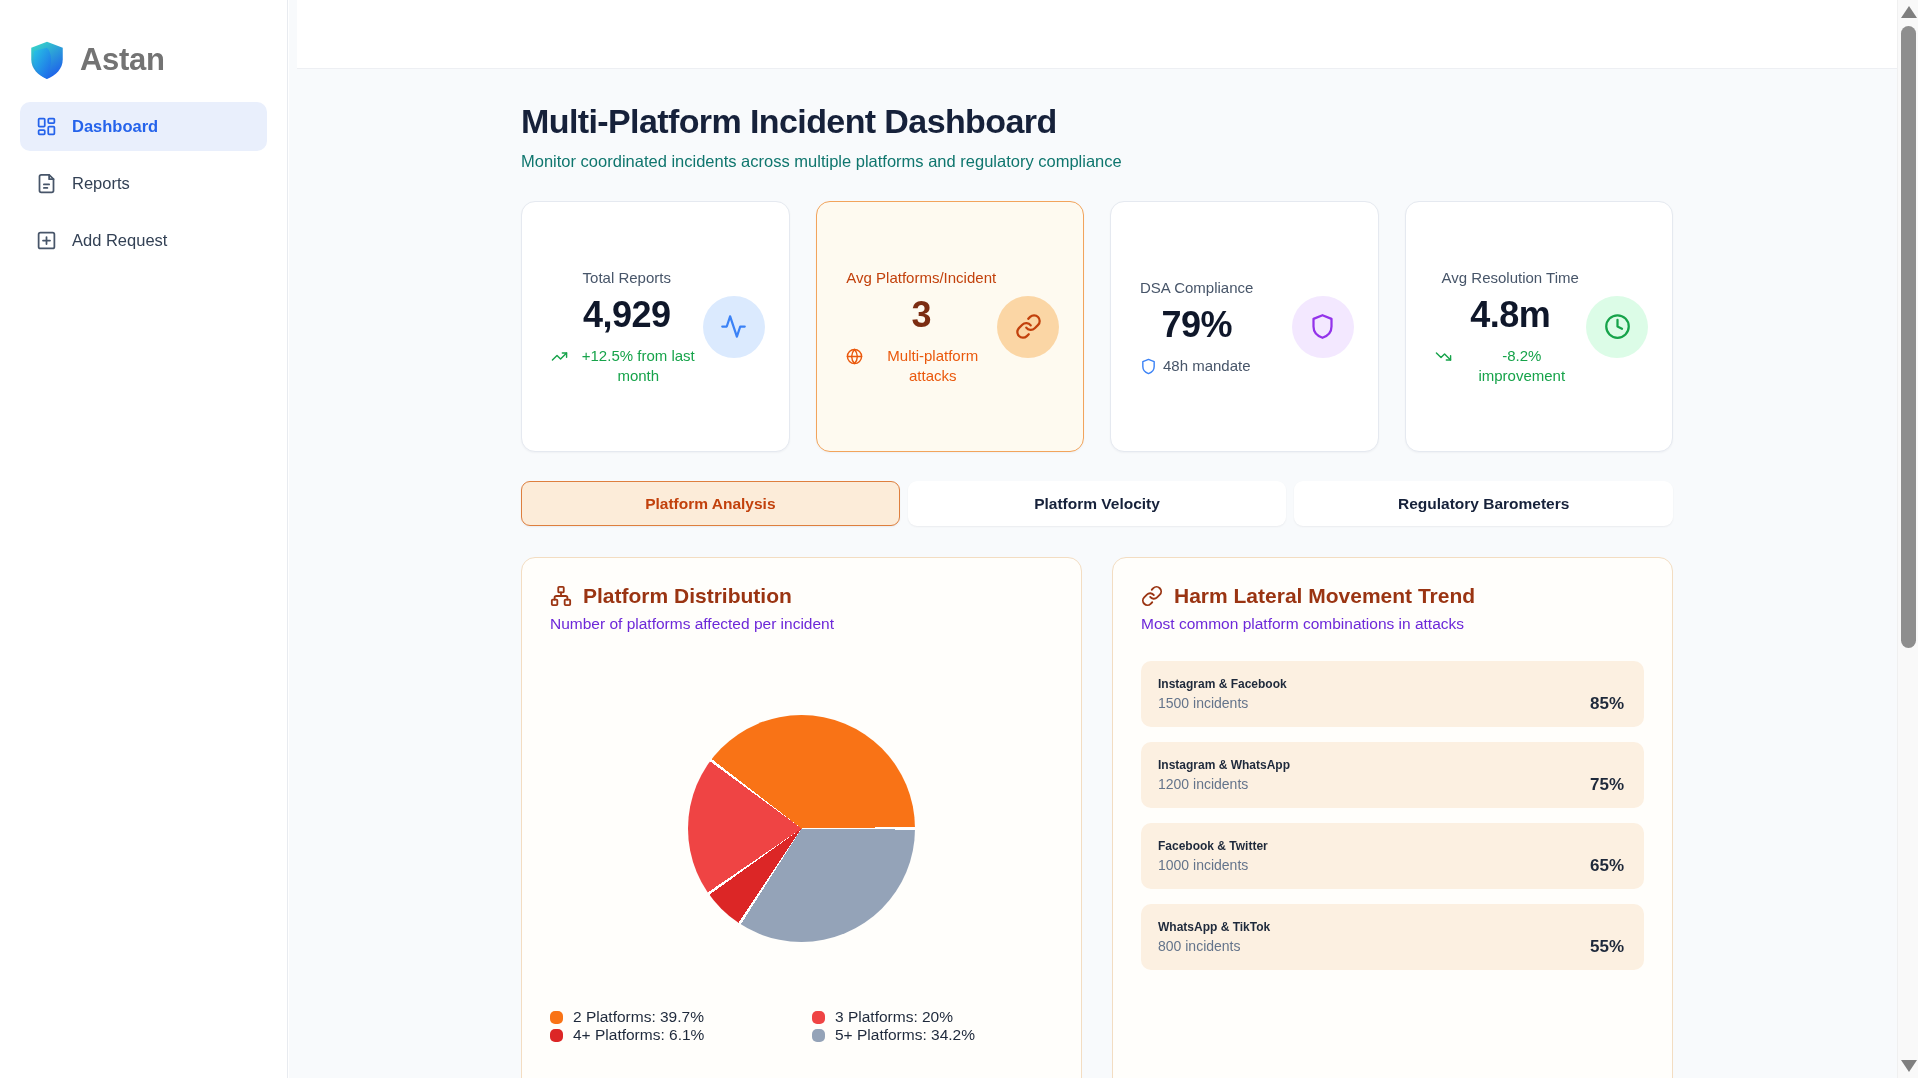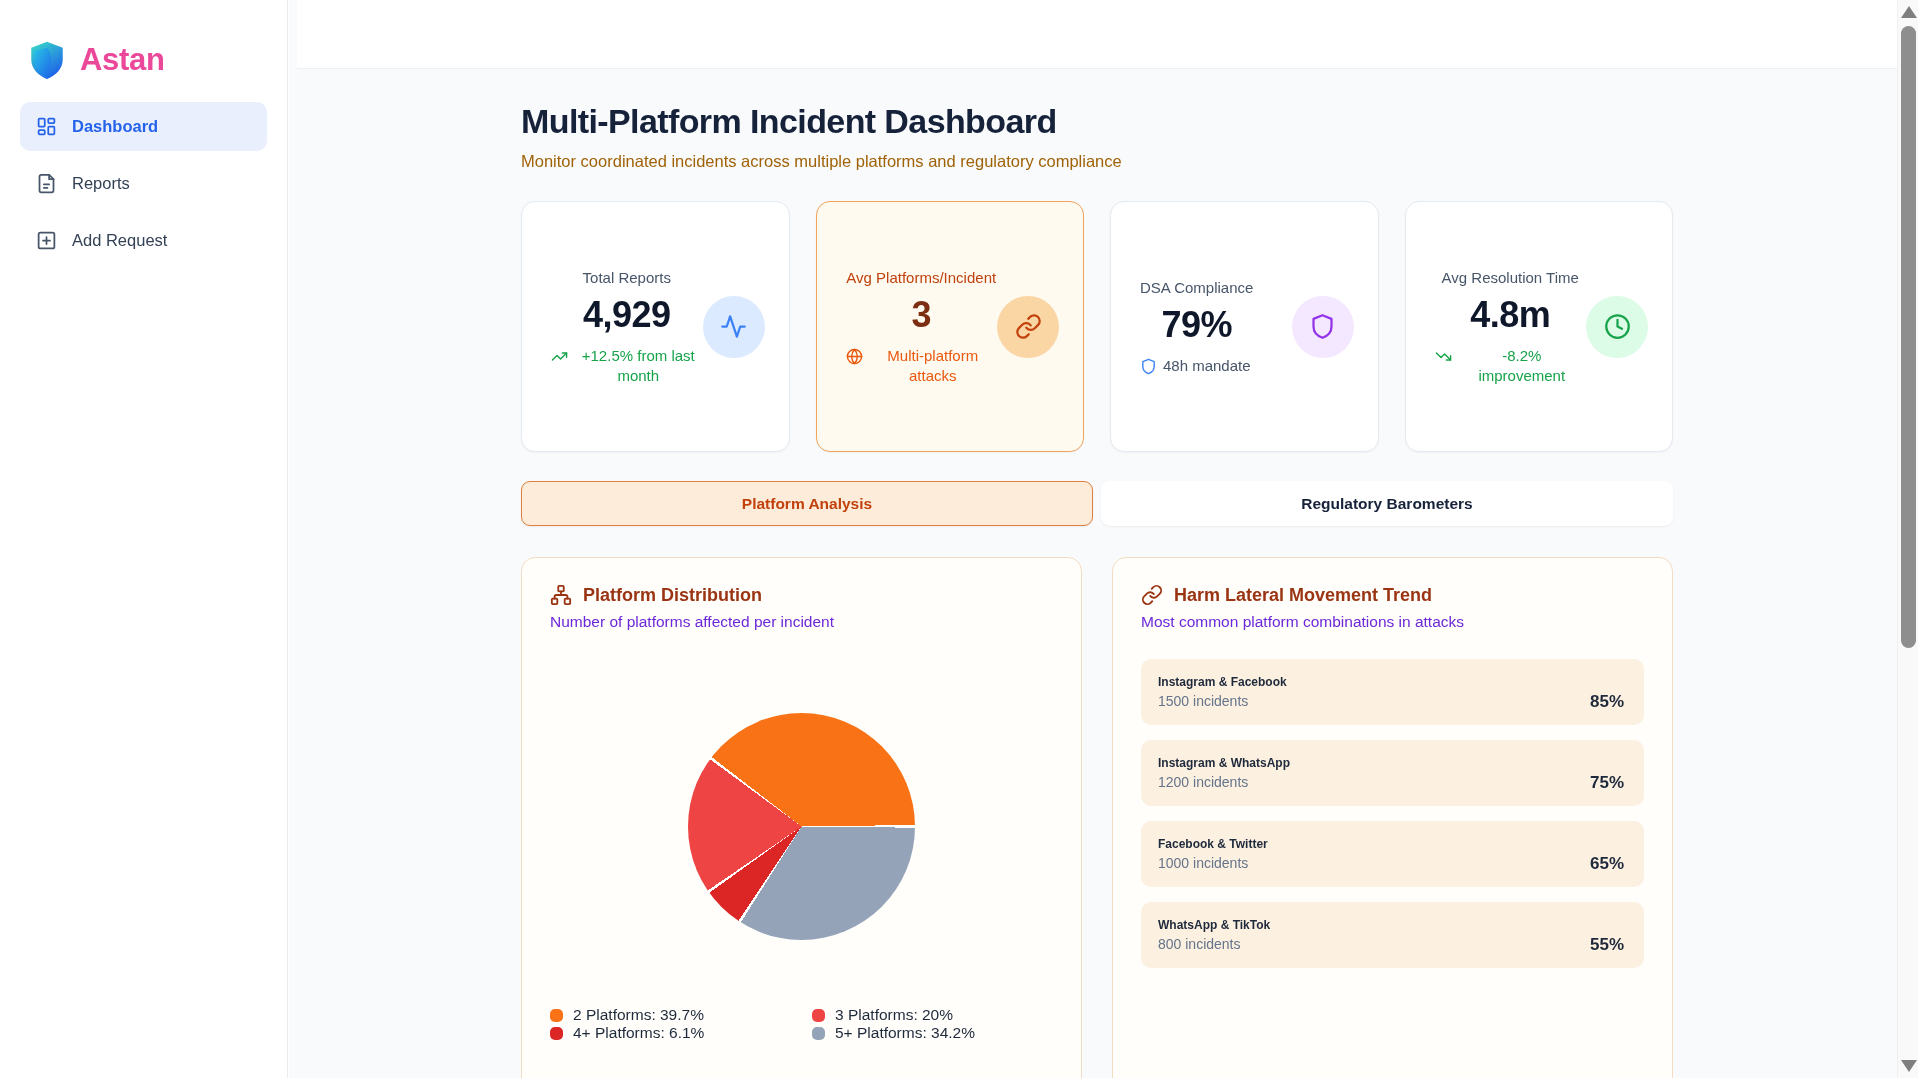--- a/index.html
+++ b/index.html
@@ -3,33 +3,33 @@
 <meta charset="utf-8">
 <style>
   * { margin:0; padding:0; box-sizing:border-box; }
   html,body { width:1918px; height:1078px; overflow:hidden; font-family:"Liberation Sans", sans-serif; background:#ffffff; }
   .app { position:relative; width:1918px; height:1078px; overflow:hidden; }
 
   
   .sidebar { position:absolute; left:0; top:0; width:288px; height:1078px; background:#ffffff; border-right:1px solid #e8ebf0; z-index:5; }
   .logo-row { display:flex; align-items:center; gap:12px; padding:26px 0 0 26px; height:94px; }
   .logo-mark { width:42px; height:44px; flex:0 0 auto; }
-  .logo-text { font-size:31px; font-weight:600; color:#ec4899; letter-spacing:-0.3px; }
+  .logo-text { font-size:31px; font-weight:600; color:#737373; letter-spacing:-0.3px; }
   .nav { padding:8px 20px 0 20px; display:flex; flex-direction:column; gap:8px;justify-content:space-between; }
   .nav-item { display:flex; align-items:center; gap:15px; height:49px; border-radius:10px; padding:0 16px; cursor:pointer; color:#334155; font-size:16.5px; font-weight:500; }
   .nav-item svg { width:21px; height:21px; stroke:#475569; }
   .nav-item.active { background:#e9effc; color:#2563eb; font-weight:600; }
   .nav-item.active svg { stroke:#2563eb; }
 
   
   .main { position:absolute; left:289px; top:0; right:21px; bottom:0; background:#f8fafc;padding-left:8px; }
   .topbar { height:69px; background:#ffffff; border-bottom:1px solid #edeff3; }
   .content { width:1152px; margin:0 auto; padding-top:33px; }
   .page-title { font-size:34px; font-weight:700; color:#16213a; letter-spacing:-0.6px; }
-  .page-subtitle { margin-top:11px; font-size:16.5px; color:#a16207; }
+  .page-subtitle { margin-top:11px; font-size:16.5px; color:#0f766e; }
 
   
   .stats-row { display:flex; gap:26px; margin-top:30px;text-align:center; }
   .stat-card { flex:1 1 0; height:251px; background:#ffffff; border:1px solid #e5e9f0; border-radius:14px;
                box-shadow:0 1px 2px rgba(15,23,42,0.04); display:flex; align-items:center; justify-content:space-between;
                padding:0 24px 0 29px; }
   .stat-card.highlighted { background:#fefaf0; border:1.5px solid #f2a45c; }
   .stat-left { max-width:160px; }
   .stat-label { font-size:15px; font-weight:500; color:#475569; line-height:1.35; }
   .stat-value { font-size:36px; font-weight:700; color:#0f172a; margin-top:6px; letter-spacing:-0.5px; }
@@ -42,21 +42,21 @@
   .tabs-row { display:flex; gap:8px; margin-top:29px; }
   .tab { flex:1 1 0; height:45px; border-radius:9px; display:flex; align-items:center; justify-content:center;
          font-size:15.5px; font-weight:600; color:#16213a; background:#ffffff; box-shadow:0 1px 2px rgba(15,23,42,0.06); cursor:pointer; border:1px solid transparent; }
   .tab.active { background:#fcecd9; border:1px solid #de7f3e; color:#c2410c; }
 
   
   .panels-row { display:flex; gap:30px; margin-top:31px; height:560px; }
   .panel { flex:1 1 0; background:#fffefb; border:1px solid #f3ddc2; border-radius:14px; padding:26px 28px; }
   .panel-head { display:flex; align-items:center; gap:11px; }
   .panel-head svg { width:22px; height:22px; stroke:#9a3412; flex:0 0 auto; }
-  .panel-title { font-size:18px; font-weight:700; color:#9a3412; }
+  .panel-title { font-size:21px; font-weight:700; color:#9a3412; }
   .panel-subtitle { margin-top:7px; font-size:15.5px; color:#6d28d9; }
 
   
   .pie-wrap { display:flex; justify-content:center; margin-top:82px; }
   .pie { width:227px; height:227px; border-radius:50%; }
   .legend { display:grid; grid-template-columns:262px 1fr; margin-top:66px; }
   .legend-item { display:flex; align-items:center; gap:10px; font-size:15.5px; color:#1e293b; }
   .legend-dot { width:13px; height:13px; border-radius:5px; flex:0 0 auto; }
 
   
@@ -207,20 +207,21 @@
             <svg viewBox="0 0 24 24" fill="none" stroke-width="2" stroke-linecap="round" stroke-linejoin="round" style="stroke: rgb(22, 163, 74);">
                 <circle cx="12" cy="12" r="10"></circle>
                 <polyline points="12 6 12 12 16 14"></polyline>
               </svg>
           </div>
         </div>
       </div>
 
       <div class="tabs-row">
         <div class="tab active">Platform Analysis</div>
+        <div class="tab">Platform Velocity</div>
         <div class="tab">Regulatory Barometers</div>
       </div>
 
       <div class="panels-row">
 
         <section class="panel">
           <div class="panel-head">
             <svg viewBox="0 0 24 24" fill="none" stroke-width="2" stroke-linecap="round" stroke-linejoin="round">
                 <rect x="9" y="2" width="6" height="6" rx="1"></rect>
                 <rect x="2" y="16" width="6" height="6" rx="1"></rect>

